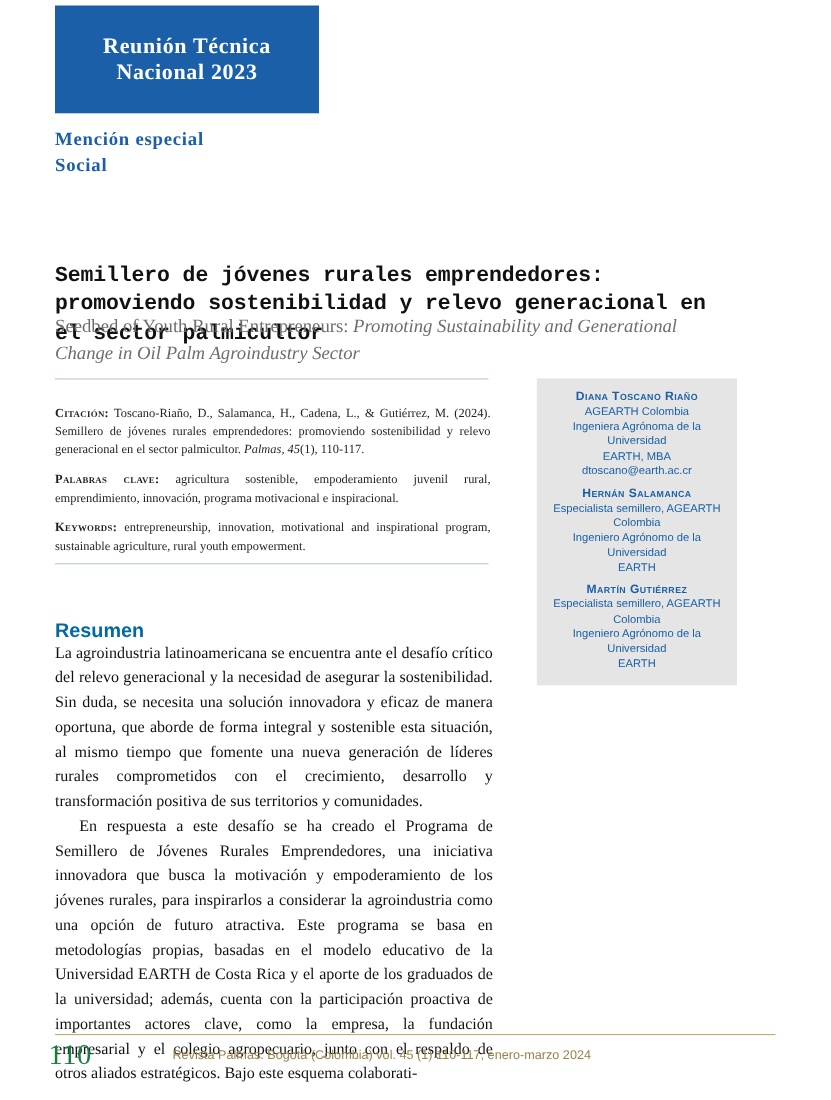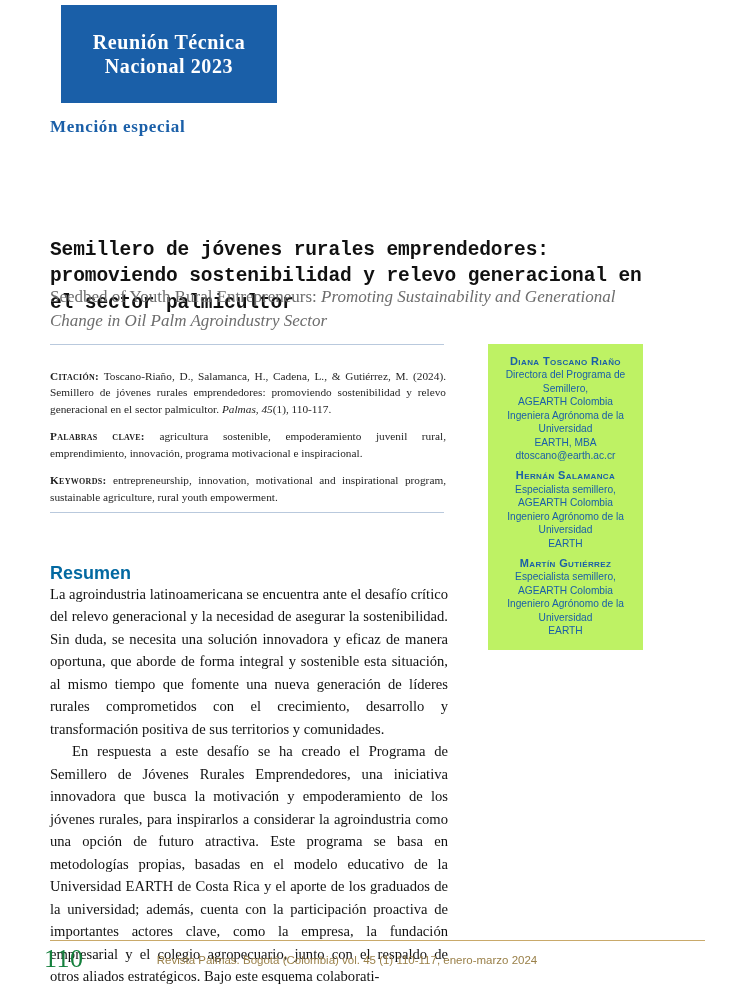--- a/index.html
+++ b/index.html
@@ -14,28 +14,27 @@
     font-family: "Liberation Serif", serif;
     color: #111111;
     overflow: hidden;
   }
 
   
   .banner {
     position: absolute;
     left: 50px;
     top: 5px;
-    width: 216px;
+    width: 240px;
     height: 98px;
     background: #1a5fa8;
     display: flex;
     flex-direction: column;
     align-items: center;
     justify-content: center;
-    margin-left: 11px;
   }
   .banner-line {
     color: #ffffff;
     font-family: "Liberation Serif", serif;
     font-size: 20px;
     font-weight: bold;
     letter-spacing: 0.6px;
     line-height: 1.22;
     text-align: center;
   }
@@ -116,22 +115,22 @@
     font-weight: bold;
     letter-spacing: 0.3px;
   }
   .cite-ital { font-style: italic; }
 
   
   .authors {
     position: absolute;
     left: 488px;
     top: 344px;
-    width: 155px;
-    background: #bef264;
+    width: 182px;
+    background: #e5e5e5;
     padding: 10px 9px 12px 9px;
     box-sizing: border-box;
     text-align: center;
     font-family: "Liberation Sans", sans-serif;
     color: #1a5fa8;
   }
   .author-name {
     font-size: 11px;
     font-weight: bold;
     font-variant: small-caps;
@@ -205,20 +204,21 @@
 </head>
 <body>
 
 <div class="banner">
   <div class="banner-line">Reunión Técnica</div>
   <div class="banner-line">Nacional 2023</div>
 </div>
 
 <div class="mention">
   <div>Mención especial</div>
+  <div>Social</div>
 </div>
 
 <h1 class="title-es">Semillero de jóvenes rurales emprendedores: promoviendo sostenibilidad y relevo generacional en el sector palmicultor</h1>
 
 <div class="title-en">
   <span>Seedbed of Youth Rural Entrepreneurs:</span>
   <span class="ital">Promoting Sustainability and Generational Change in Oil Palm Agroindustry Sector</span>
 </div>
 
 <div class="rule rule-top-left"></div>
@@ -236,21 +236,20 @@
   <p>
     <span class="smallcaps">Keywords:</span>
     <span>entrepreneurship, innovation, motivational and inspirational program, sustainable agriculture, rural youth empowerment.</span>
   </p>
 </div>
 
 <div class="authors">
 
   <div class="author-block">
     <div class="author-name">Diana Toscano Riaño</div>
-    <div class="author-line">Directora del Programa de Semillero,</div>
     <div class="author-line">AGEARTH Colombia</div>
     <div class="author-line">Ingeniera Agrónoma de la Universidad</div>
     <div class="author-line">EARTH, MBA</div>
     <div class="author-line">dtoscano@earth.ac.cr</div>
   </div>
 
 
   <div class="author-block">
     <div class="author-name">Hernán Salamanca</div>
     <div class="author-line">Especialista semillero, AGEARTH Colombia</div>

